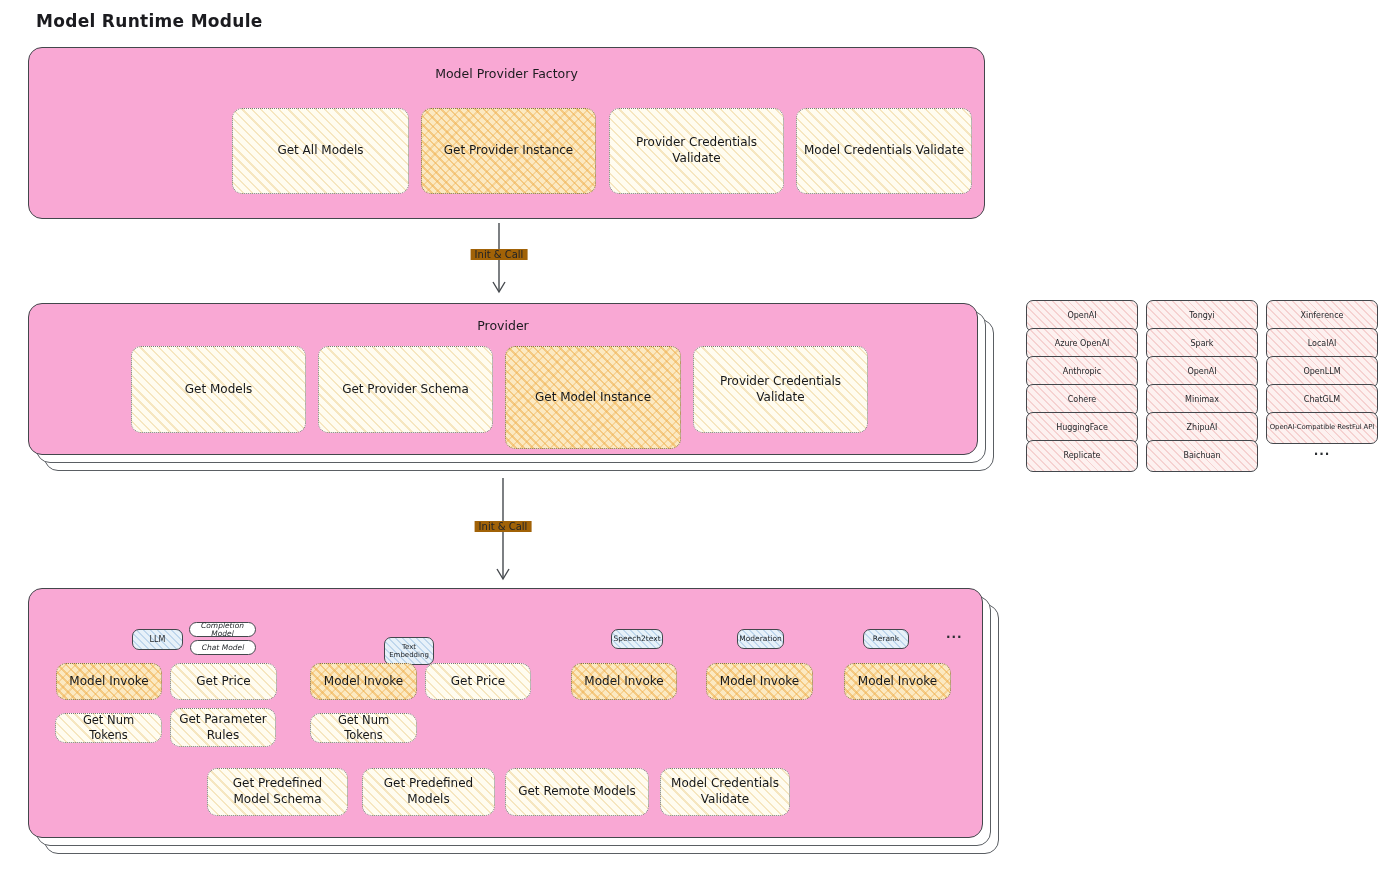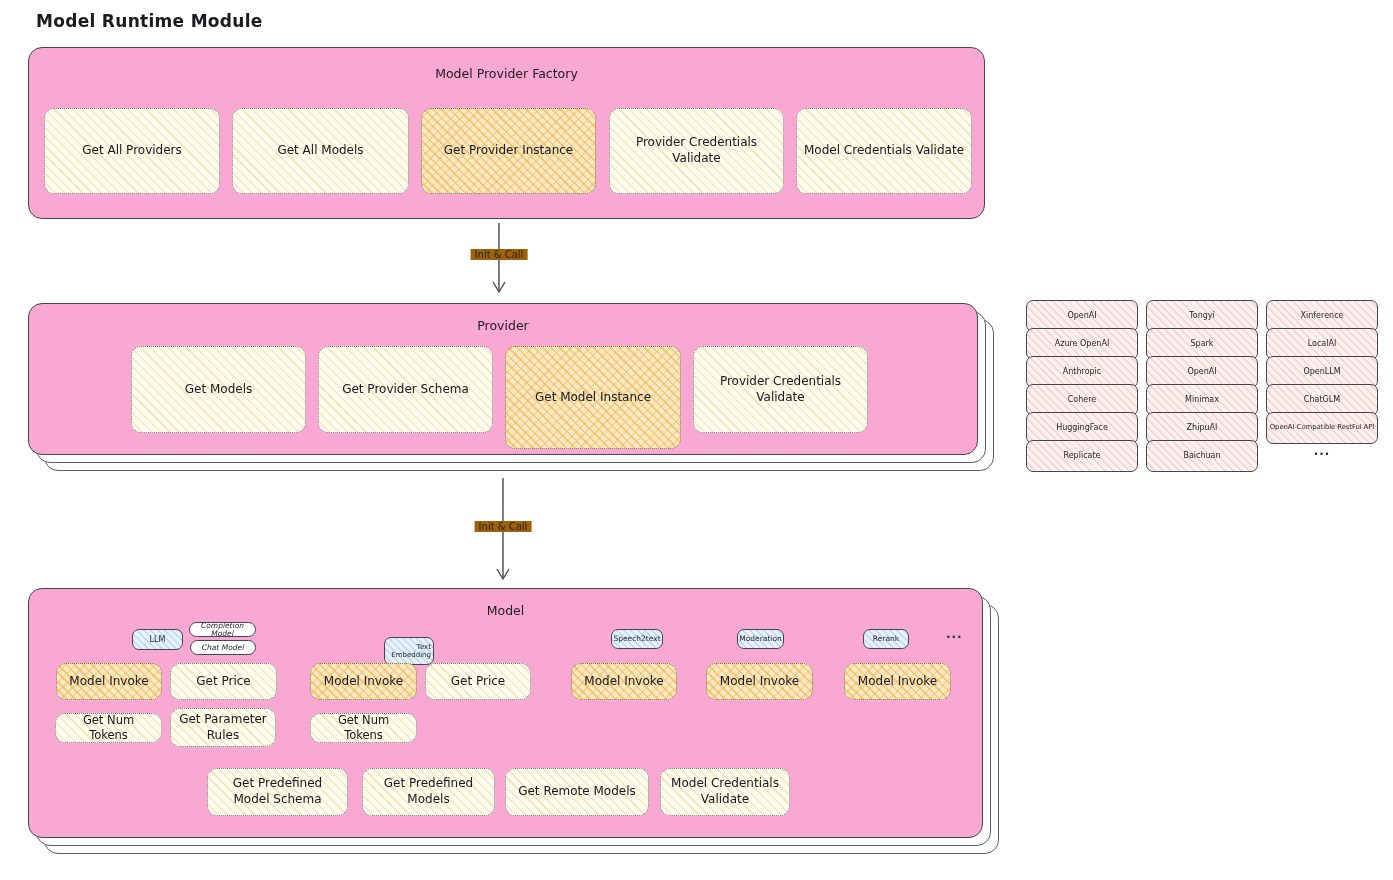--- a/index.html
+++ b/index.html
@@ -34,21 +34,21 @@
   .pinkchip{
     position:relative;box-sizing:border-box;display:flex;align-items:center;justify-content:center;
     text-align:center;height:32px;border:1.3px solid #43474c;border-radius:7px;
     background-color:#fdf1f0;
     background-image:repeating-linear-gradient(45deg,rgba(226,128,128,.28) 0 1.4px,rgba(0,0,0,0) 1.4px 5.5px);
     font-size:8px;line-height:1.1;padding:1px 3px;color:#25282c;
   }
   .pinkchip.tight{font-size:6.9px;letter-spacing:-.1px;padding:1px 2px;}
   .bluetag{
     position:absolute;box-sizing:border-box;display:flex;align-items:center;justify-content:center;
-    text-align:right;border:1.3px solid #43474c;border-radius:7px;
+    text-align:center;border:1.3px solid #43474c;border-radius:7px;
     background-color:#e7f1f9;
     background-image:repeating-linear-gradient(45deg,rgba(110,160,210,.32) 0 1.4px,rgba(0,0,0,0) 1.4px 5px);
     font-size:7.5px;line-height:1.15;color:#1f2327;padding:1px 2px;
   }
   .whitetag{
     position:absolute;box-sizing:border-box;display:flex;align-items:center;justify-content:center;
     text-align:center;border:1.2px solid #43474c;border-radius:8px;background:#fff;
     font-size:7.5px;line-height:1;color:#1f2327;padding:1px 3px;font-style:italic;
   }
   .arrowlabel{
@@ -66,21 +66,20 @@
 </style>
 </head>
 <body>
 
 <div id="canvas">
 
   <div class="abs page-title" style="left:36px;top:11px;">Model Runtime Module</div>
 
   <div class="bigbox" style="left:28px;top:47px;width:957px;height:172px;">
     <div class="boxtitle" style="top:18px;">Model Provider Factory</div>
-    <div class="node yellow" style="left:15px;top:60px;width:176px;height:86px;">Get All Providers</div>
     <div class="node yellow" style="left:203px;top:60px;width:177px;height:86px;">Get All Models</div>
     <div class="node orange" style="left:392px;top:60px;width:175px;height:86px;">Get Provider Instance</div>
     <div class="node yellow" style="left:580px;top:60px;width:175px;height:86px;">Provider Credentials Validate</div>
     <div class="node yellow" style="left:767px;top:60px;width:176px;height:86px;">Model Credentials Validate</div>
   </div>
 
   <svg class="arrow" style="left:490px;top:221px;" width="18" height="76">
     <line x1="9" y1="2" x2="9" y2="70" stroke="#45494e" stroke-width="1.4"></line>
     <polyline points="3,61 9,71 15,61" fill="none" stroke="#45494e" stroke-width="1.4"></polyline>
   </svg>
@@ -119,21 +118,20 @@
 
   <svg class="arrow" style="left:494px;top:476px;" width="18" height="108">
     <line x1="9" y1="2" x2="9" y2="102" stroke="#45494e" stroke-width="1.4"></line>
     <polyline points="3,93 9,103 15,93" fill="none" stroke="#45494e" stroke-width="1.4"></polyline>
   </svg>
   <div class="arrowlabel" style="left:503px;top:521px;">Init &amp; Call</div>
 
   <div class="layer" style="left:44px;top:604px;width:955px;height:250px;"></div>
   <div class="layer" style="left:36px;top:596px;width:955px;height:250px;"></div>
   <div class="bigbox" style="left:28px;top:588px;width:955px;height:250px;">
-    <div class="boxtitle" style="top:14px;">Model</div>
 
     <div class="bluetag" style="left:103px;top:40px;width:51px;height:21px;font-size:8px;">LLM</div>
     <div class="whitetag" style="left:160px;top:33px;width:67px;height:15px;">Completion Model</div>
     <div class="whitetag" style="left:161px;top:51px;width:66px;height:15px;">Chat Model</div>
     <div class="bluetag" style="left:355px;top:48px;width:50px;height:28px;font-size:7px;">Text Embedding</div>
     <div class="bluetag" style="left:570px;top:40px;width:52px;height:20px;margin-left:12px;">Speech2text</div>
     <div class="bluetag" style="left:708px;top:40px;width:47px;height:20px;">Moderation</div>
     <div class="bluetag" style="left:834px;top:40px;width:46px;height:20px;">Rerank</div>
     <div class="more" style="left:917px;top:38px;">...</div>
 

